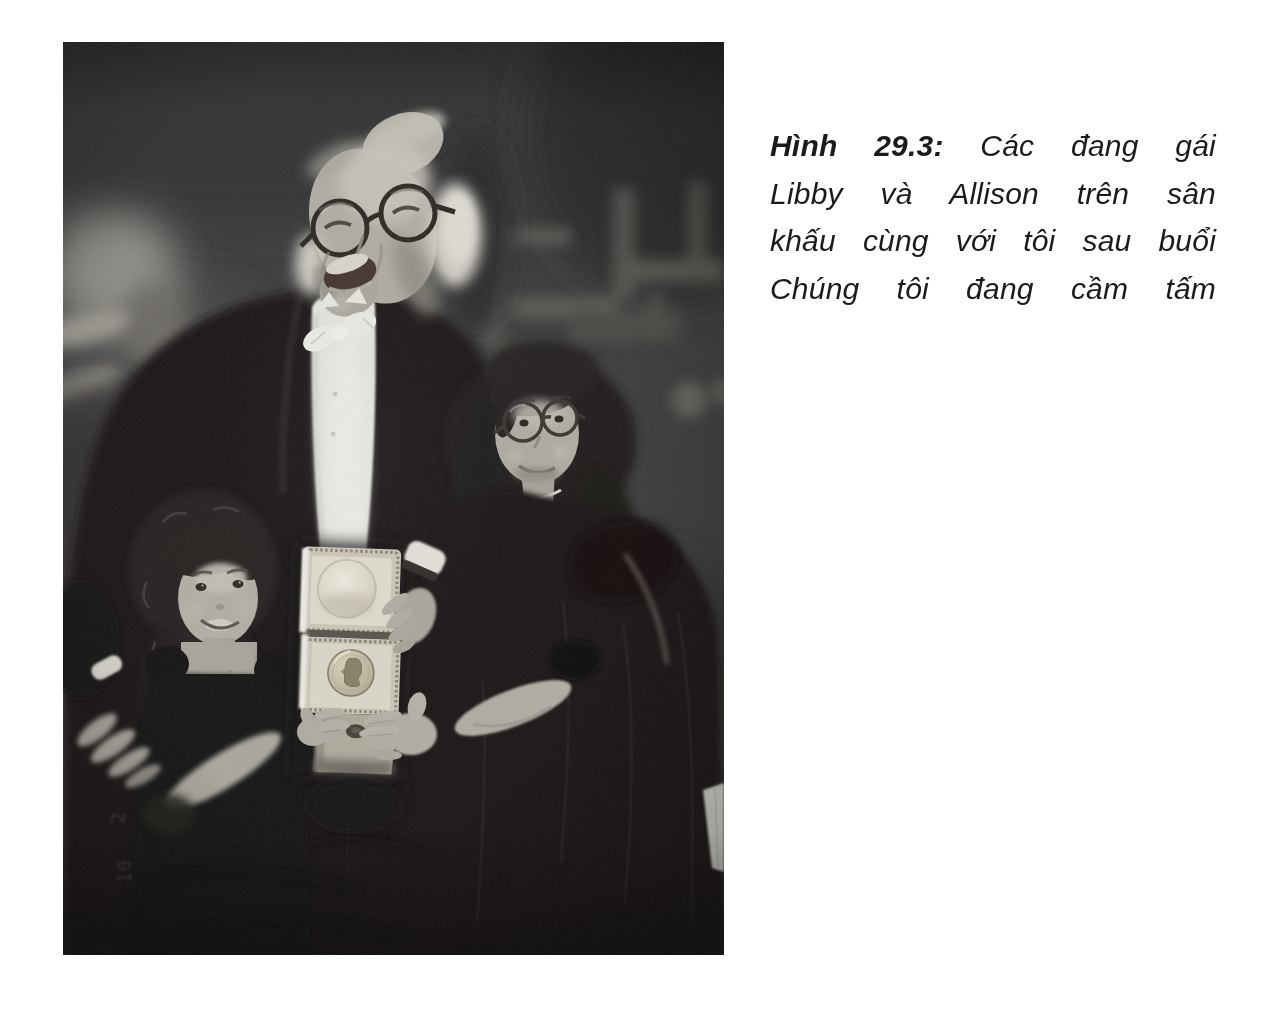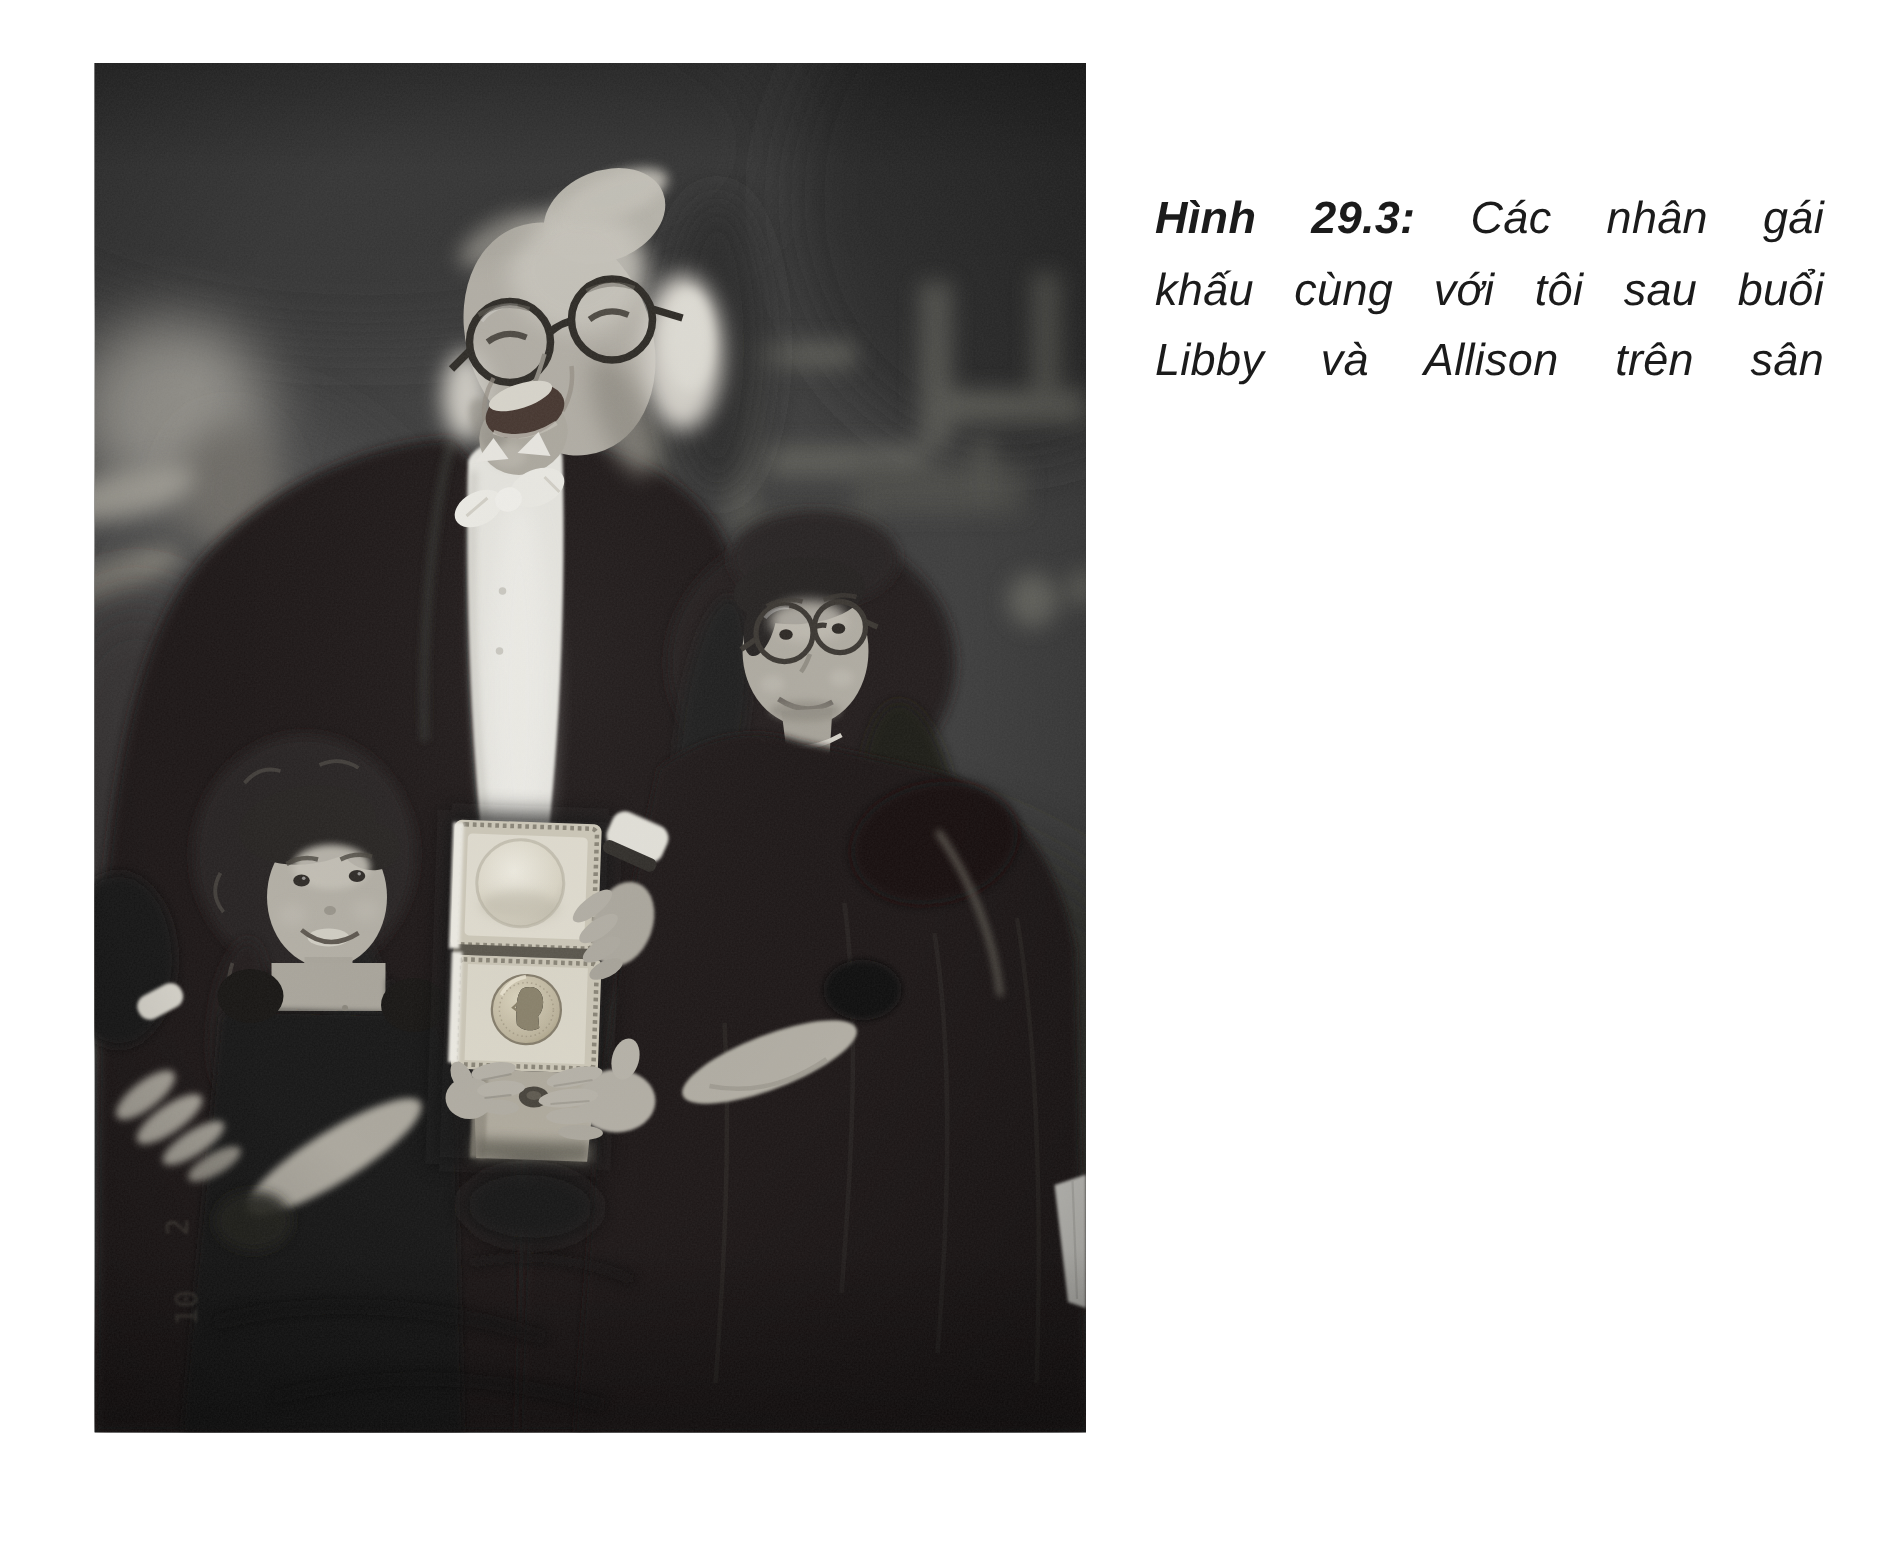--- a/index.html
+++ b/index.html
@@ -348,23 +348,26 @@
       <rect width="661" height="70" fill="url(#ts)"></rect>
       <rect y="790" width="661" height="123" fill="url(#bs)"></rect>
 
       <rect width="661" height="913" filter="url(#grain)" opacity="0.16"></rect>
     </svg>
   </figure>
 
   <div class="caption">
     <div class="cap-line">
       <b class="cap-label">Hình 29.3:</b>
-      <span>Các nhân gái</span>
+      <span>Các đang gái</span>
+    </div>
+    <div class="cap-line">
+      <span>Libby và Allison trên sân</span>
     </div>
     <div class="cap-line">
       <span>khấu cùng với tôi sau buổi</span>
     </div>
     <div class="cap-line">
-      <span>Libby và Allison trên sân</span>
+      <span>Chúng tôi đang cầm tấm</span>
     </div>
   </div>
 
 </div>
 
 </body></html>

